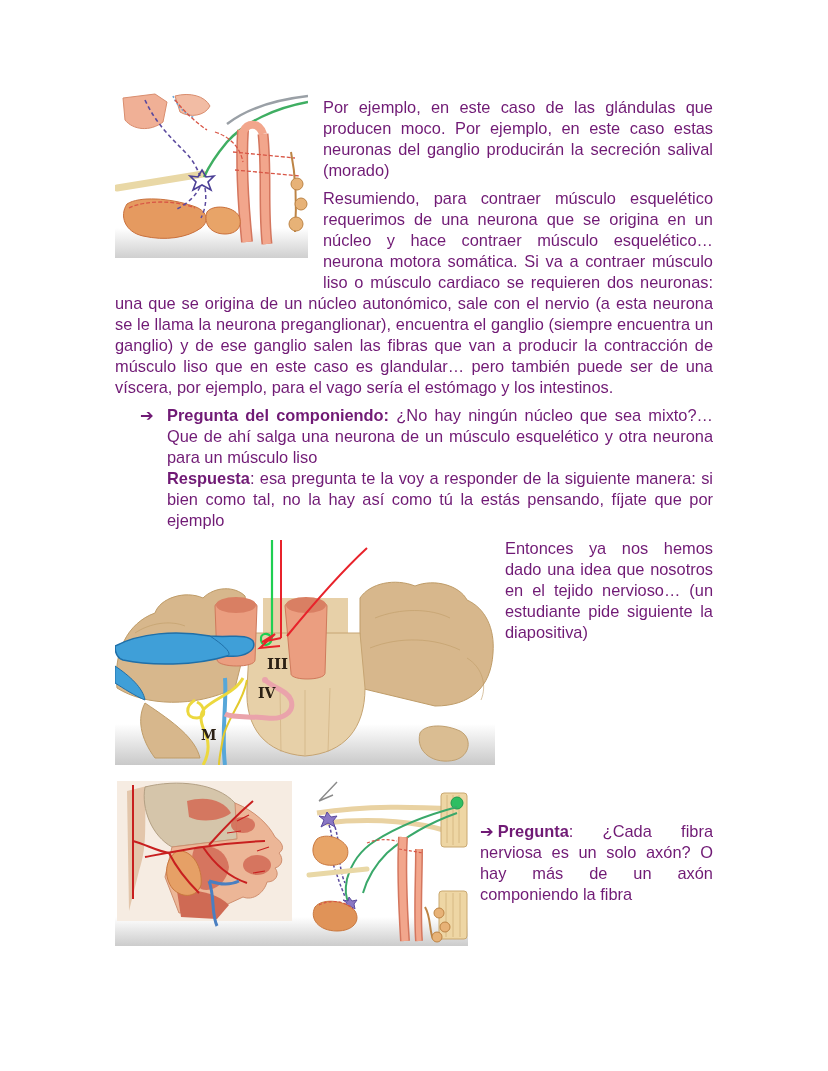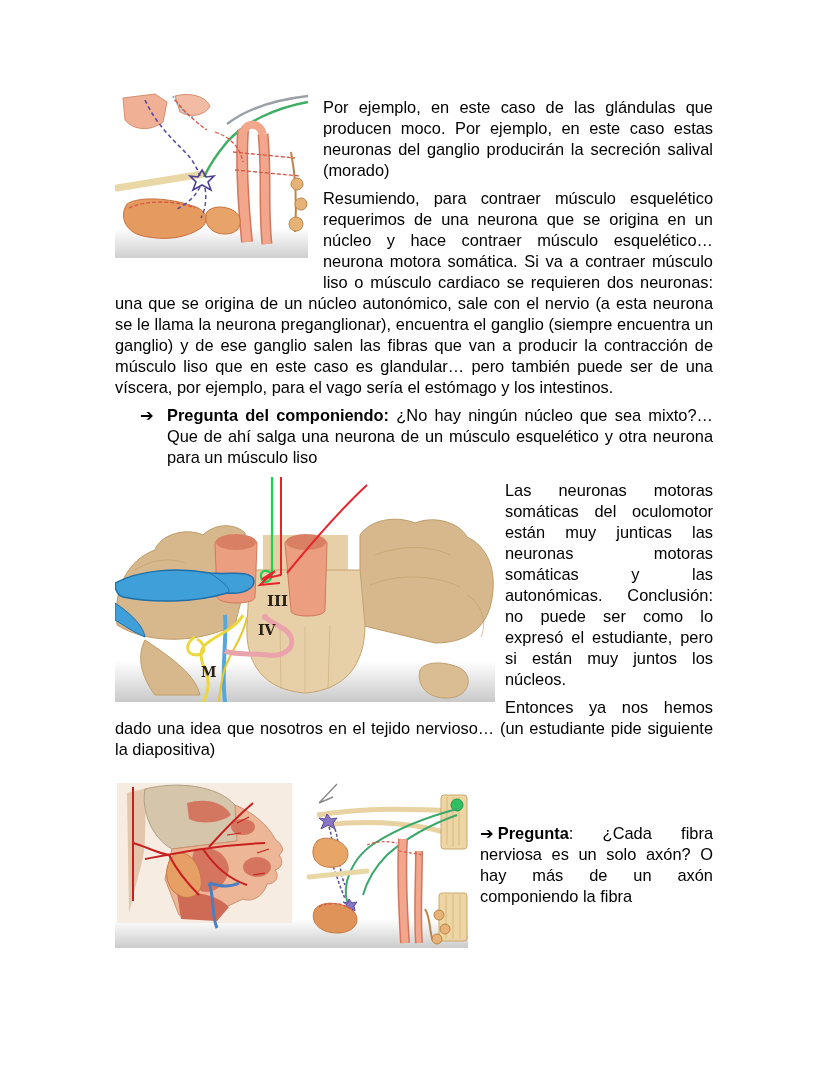--- a/index.html
+++ b/index.html
@@ -6,21 +6,21 @@
   html,body { background:#ffffff; }
   .page {
     position:relative;
     width:828px; height:1071px;
     margin:0 auto;
     background:#ffffff;
     padding:92px 115px 0 115px;
     font-family:"Liberation Sans","DejaVu Sans",sans-serif;
     font-size:16.4px;
     line-height:21px;
-    color:#000000;
+    color:#701a75;
     overflow:hidden;
   }
   .sec { overflow:hidden; }
   .jp { text-align:justify; margin-bottom:7px; }
   .first { margin-top:5px; }
   .fig { float:left; }
   .fig svg { display:block; width:100%; height:100%; }
   .fig1 { width:193px; height:195px; margin-right:15px; }
   .fig2 { width:380px; height:227px; margin-right:10px; }
   .fig3 { width:353px; height:167px; margin-right:12px; margin-top:14px; }
@@ -84,20 +84,21 @@
         <circle cx="186" cy="112" r="6" fill="#e7b277" stroke="#bd8445"></circle>
         <circle cx="181" cy="132" r="7" fill="#e7b277" stroke="#bd8445"></circle>
       </svg>
     </div>
     <p class="jp first">Por ejemplo, en este caso de las glándulas que producen moco. Por ejemplo, en este caso estas neuronas del ganglio producirán la secreción salival (morado)</p>
     <p class="jp">Resumiendo, para contraer músculo esquelético requerimos de una neurona que se origina en un núcleo y hace contraer músculo esquelético… neurona motora somática. Si va a contraer músculo liso o músculo cardiaco se requieren dos neuronas: una que se origina de un núcleo autonómico, sale con el nervio (a esta neurona se le llama la neurona preganglionar), encuentra el ganglio (siempre encuentra un ganglio) y de ese ganglio salen las fibras que van a producir la contracción de músculo liso que en este caso es glandular… pero también puede ser de una víscera, por ejemplo, para el vago sería el estómago y los intestinos.</p>
     <div class="bullet">
       <span class="marker">➔</span>
       <div class="bcontent">
         <div><strong>Pregunta del componiendo:</strong><span> ¿No hay ningún núcleo que sea mixto?… Que de ahí salga una neurona de un músculo esquelético y otra neurona para un músculo liso</span></div>
+        <div><strong>Respuesta</strong><span>: esa pregunta te la voy a responder de la siguiente manera: si bien como tal, no la hay así como tú la estás pensando, fíjate que por ejemplo</span></div>
       </div>
     </div>
   </section>
 
   <section class="sec">
     <div class="fig fig2">
       <svg viewBox="0 0 380 227">
         <defs>
           <linearGradient id="fade2" x1="0" y1="0" x2="0" y2="1">
             <stop offset="0" stop-color="#ffffff"></stop>
@@ -141,21 +142,20 @@
 
         <path d="M166,2 L166,100" stroke="#e8232b" stroke-width="2" fill="none"></path>
         <path d="M166,100 L147,104 L160,96 L145,110 L165,108" stroke="#e8232b" stroke-width="2" fill="none"></path>
         <path d="M172,98 C195,70 225,35 252,10" stroke="#e8232b" stroke-width="2" fill="none"></path>
 
         <text x="152" y="131" font-size="15" class="figlabel">III</text>
         <text x="143" y="160" font-size="14" class="figlabel">IV</text>
         <text x="86" y="202" font-size="14" class="figlabel">M</text>
       </svg>
     </div>
-    <p class="jp first">Las neuronas motoras somáticas del oculomotor están muy junticas las neuronas motoras somáticas y las autonómicas. Conclusión: no puede ser como lo expresó el estudiante, pero si están muy juntos los núcleos.</p>
     <p class="jp">Entonces ya nos hemos dado una idea que nosotros en el tejido nervioso… (un estudiante pide siguiente la diapositiva)</p>
   </section>
 
   <section class="sec">
     <div class="fig fig3">
       <svg viewBox="0 0 353 167">
         <defs>
           <linearGradient id="fade3" x1="0" y1="0" x2="0" y2="1">
             <stop offset="0" stop-color="#ffffff"></stop>
               <stop offset="1" stop-color="#cccccc"></stop>

